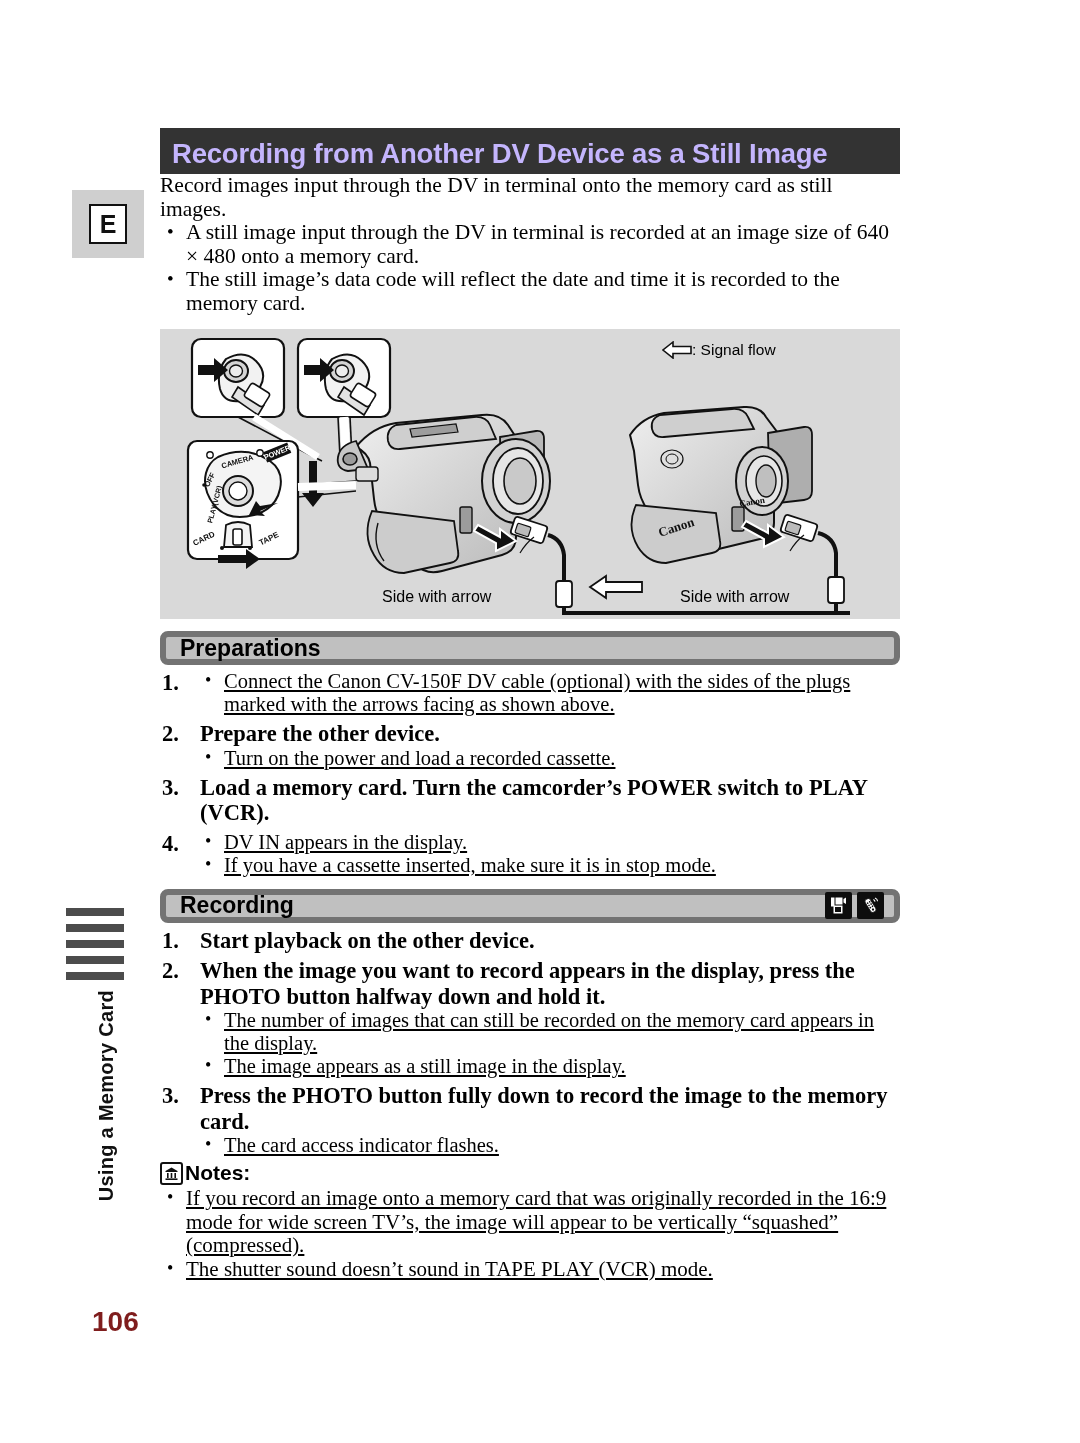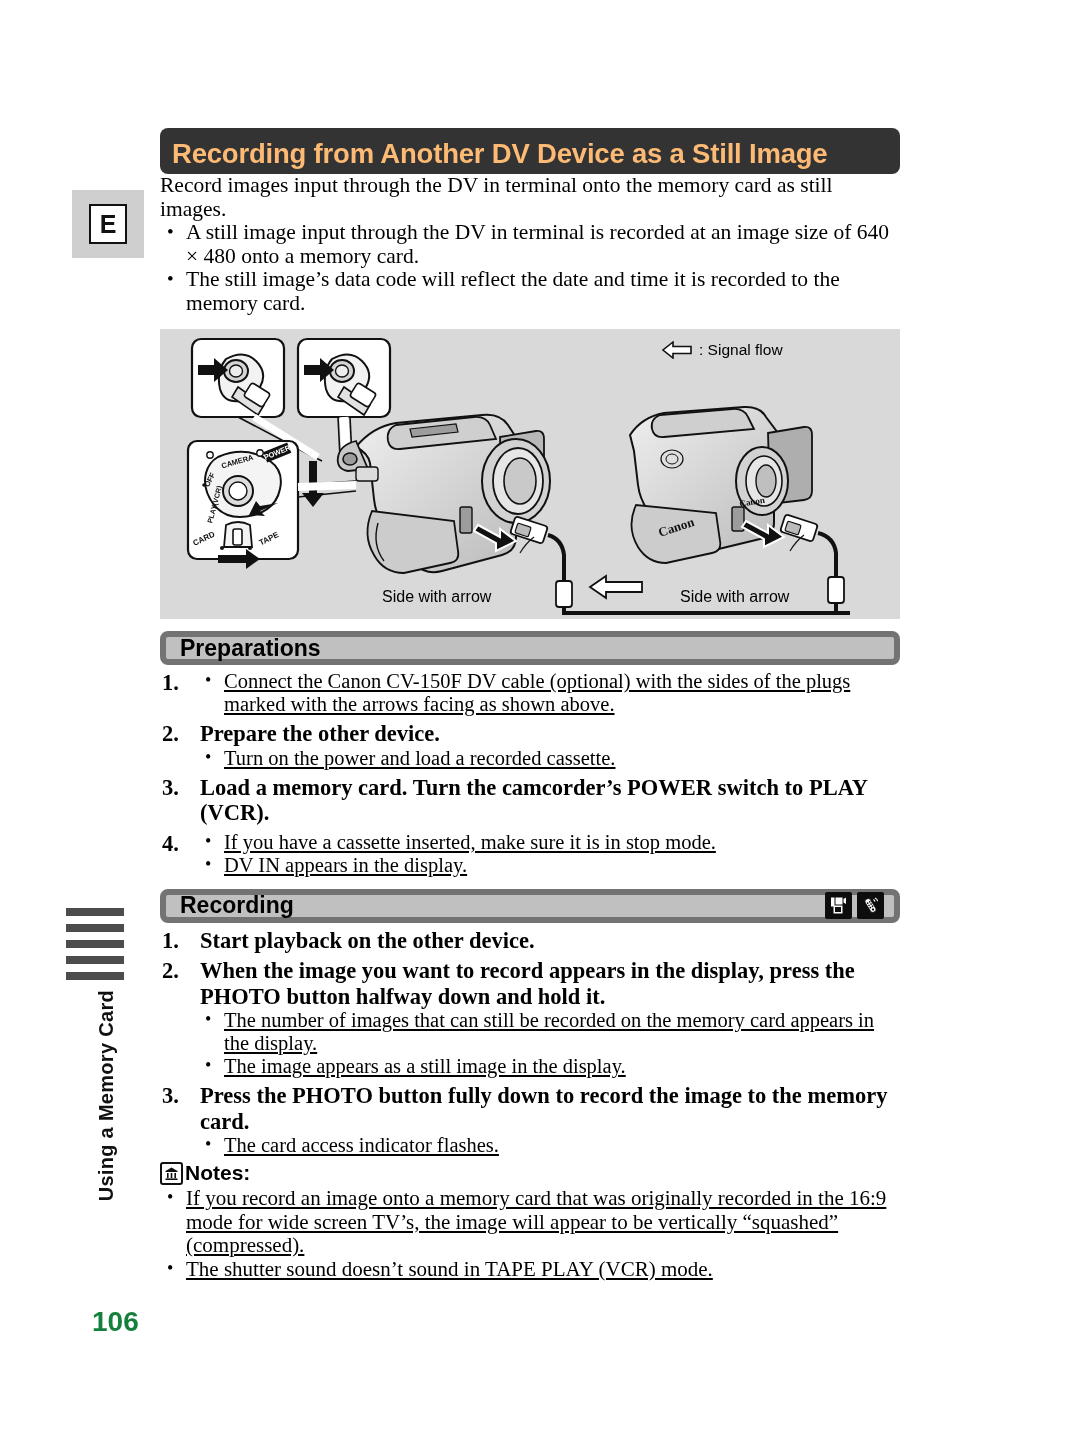--- a/index.html
+++ b/index.html
@@ -71,44 +71,43 @@
   }
 
   
   .page-number {
     position: absolute;
     left: 92px;
     top: 1306px;
     font-family: "Liberation Sans", sans-serif;
     font-weight: bold;
     font-size: 28px;
-    color: #15803d;
+    color: #7f1d1d;
   }
 
   
   .content {
     position: absolute;
     left: 160px;
     top: 128px;
     width: 740px;
   }
 
   
   .title-bar {
     background: #333333;
-    color: #fdba74;
+    color: #c4b5fd;
     font-family: "Liberation Sans", sans-serif;
     font-weight: bold;
     font-size: 27.5px;
     line-height: 1;
     padding: 12px 0 13px 12px;
     letter-spacing: -0.2px;
     box-sizing: border-box;
     height: 46px;
-    border-radius: 8px;
   }
 
   
   .intro {
     font-size: 21.5px;
     line-height: 23.5px;
   }
   .intro p { margin: 0; }
   ul.bullets {
     margin: 0;
@@ -139,21 +138,20 @@
     overflow: hidden;
   }
   .figure svg { display: block; }
 
   .legend {
     position: absolute;
     left: 502px;
     top: 12px;
     display: flex;
     align-items: center;
-    gap: 7px;
     font-family: "Liberation Sans", sans-serif;
     font-size: 15.5px;
     color: #000;
   }
   .fig-caption {
     position: absolute;
     font-family: "Liberation Sans", sans-serif;
     font-size: 16px;
     color: #000;
     white-space: nowrap;
@@ -482,22 +480,22 @@
         <li>Turn on the power and load a recorded cassette.</li>
       </ul>
     </li>
     <li>
       <span class="num">3.</span>
       <span>Load a memory card. Turn the camcorder’s POWER switch to PLAY (VCR).</span>
     </li>
     <li>
       <span class="num">4.</span>
       <ul class="subs">
+        <li>DV IN appears in the display.</li>
         <li>If you have a cassette inserted, make sure it is in stop mode.</li>
-        <li>DV IN appears in the display.</li>
       </ul>
     </li>
   </ol>
 
   <div class="section-pill">
     <div class="label">Recording</div>
     <div class="icons">
       <div class="mode-icon">
         <svg width="19" height="19" viewBox="0 0 19 19">
           <rect x="2" y="1.5" width="3.5" height="9" fill="#fff"></rect>

